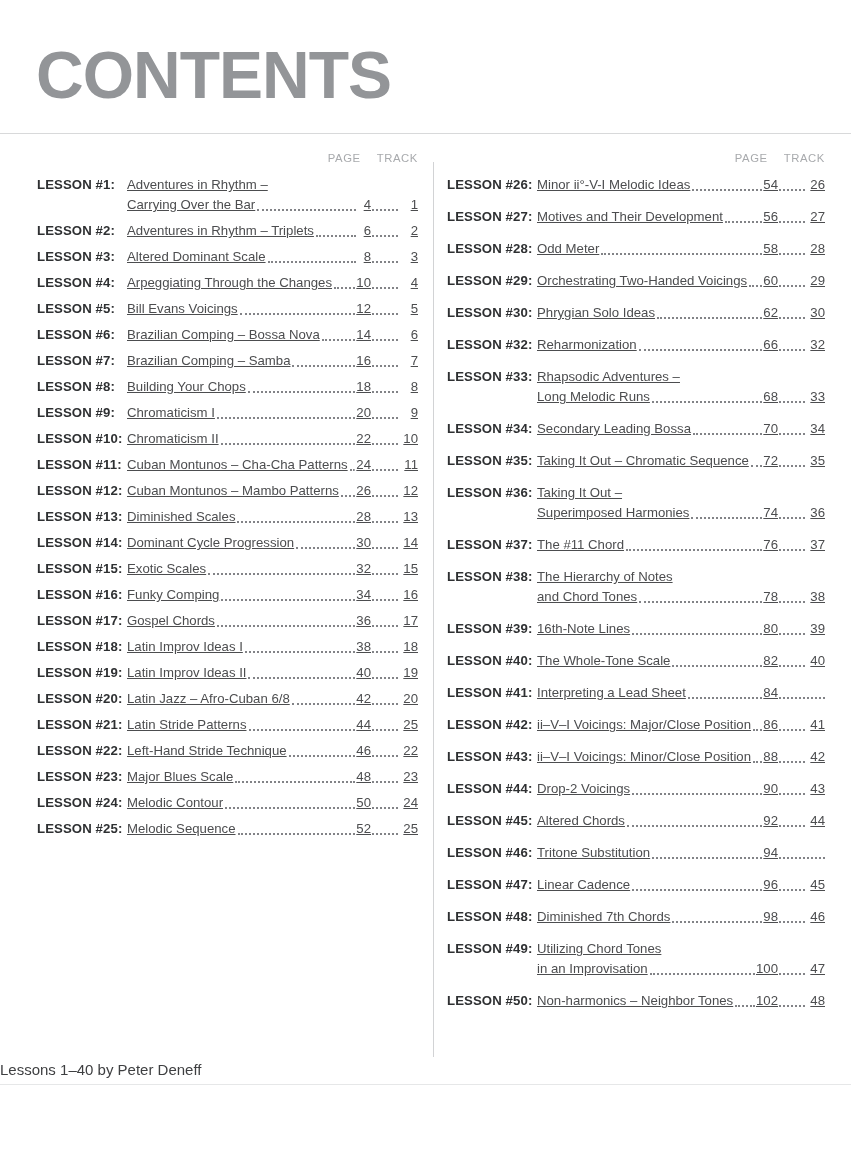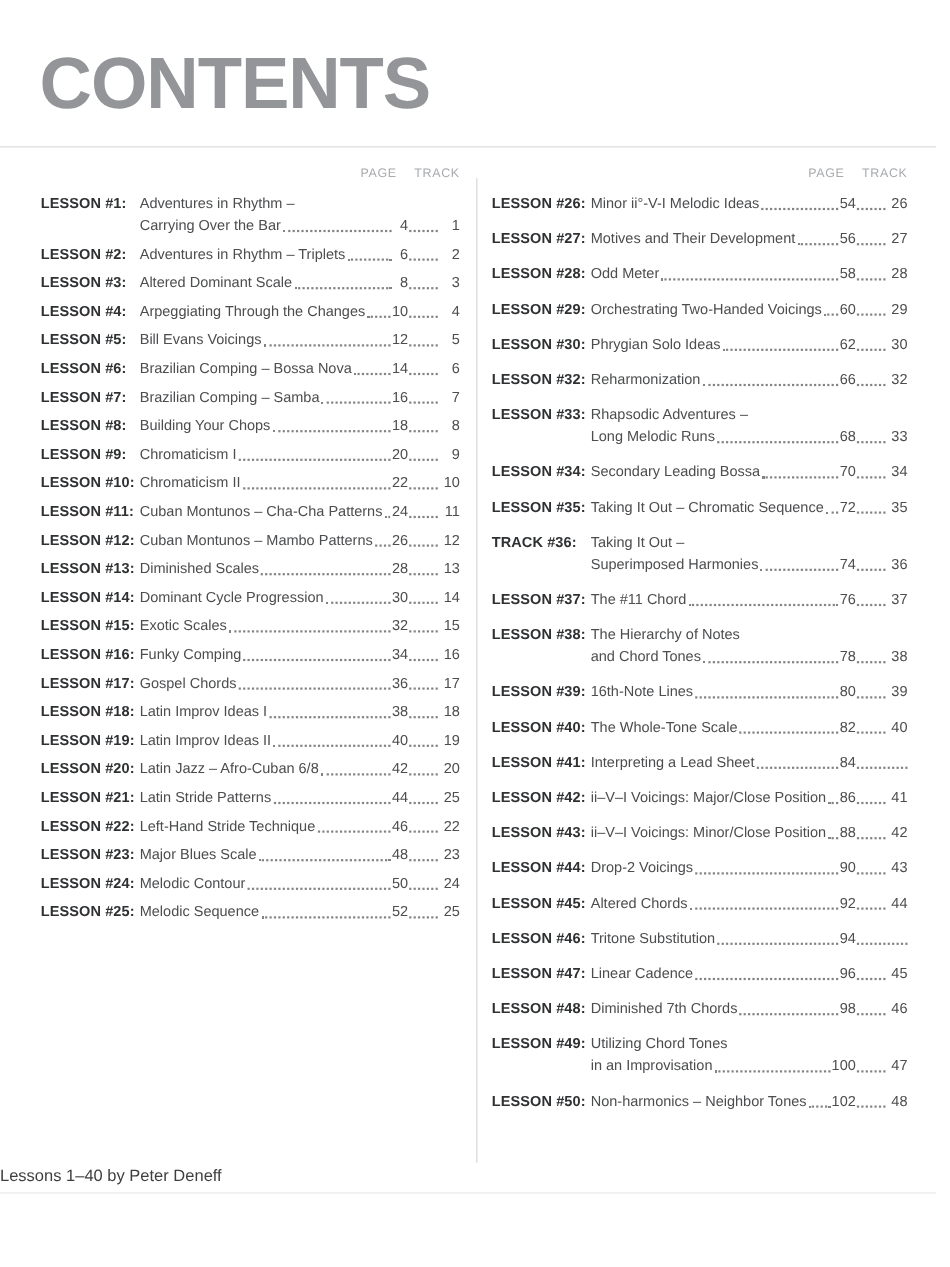--- a/index.html
+++ b/index.html
@@ -72,20 +72,21 @@
     color: #2e3032;
     letter-spacing: 0.1px;
     white-space: nowrap;
   }
   .lesson-body {
     flex: 1 1 auto;
     min-width: 0;
     font-size: 13.2px;
     line-height: 20px;
     color: #4c4d4f;
+    text-decoration: underline;
   }
   .body-line { display: flex; align-items: baseline; }
   .line-text { white-space: nowrap; flex: 0 0 auto; }
   .dots {
     flex: 1 1 auto;
     min-width: 4px;
     border-bottom: 2px dotted #828387;
     align-self: flex-end;
     margin: 0 1px 4px 2px;
   }
@@ -595,21 +596,21 @@
                 <span class="line-text">Taking It Out – Chromatic Sequence</span>
                 <span class="dots"></span>
                 <span class="page-num">72</span>
                 <span class="dots2"></span>
                 <span class="track-num">35</span>
               </div>
             </div>
   </div>
 
   <div class="entry">
-    <div class="lesson-label">TRACK #36:</div>
+    <div class="lesson-label">LESSON #36:</div>
     <div class="lesson-body">
               <div class="body-line">
                 <span class="line-text">Taking It Out –</span>
               </div>
               <div class="body-line">
                 <span class="line-text">Superimposed Harmonies</span>
                 <span class="dots"></span>
                 <span class="page-num">74</span>
                 <span class="dots2"></span>
                 <span class="track-num">36</span>

